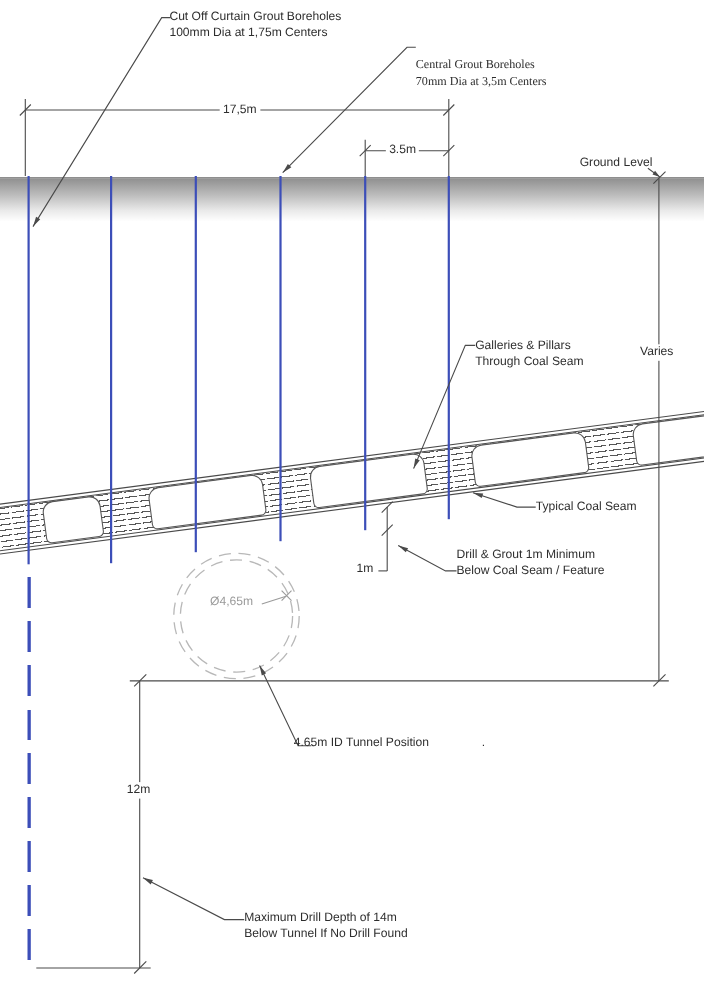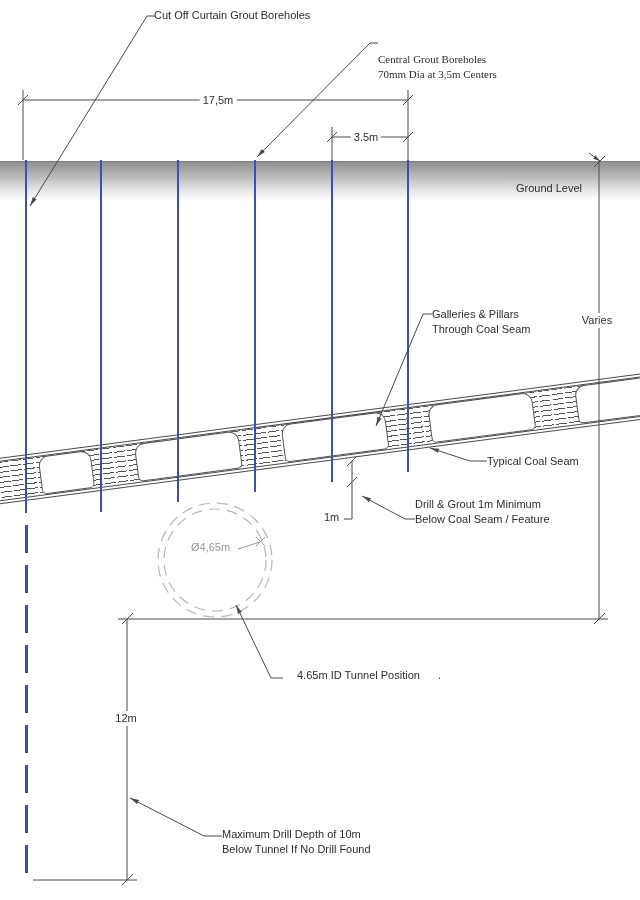--- a/index.html
+++ b/index.html
@@ -139,55 +139,56 @@
       <polygon points="376,426 377.5,416.8 381.6,418.5"></polygon>
       <polygon points="430,448 439.3,448.7 437.9,452.8"></polygon>
       <polygon points="362,496 371,498.3 368.9,502.1"></polygon>
       <polygon points="236,605 241.9,612.1 238,614"></polygon>
       <polygon points="130,798 139,800.1 137,804"></polygon>
     </g>
   </svg>
 
   <div class="lbl" style="left:154px;top:8px;">
     <div>Cut Off Curtain Grout Boreholes</div>
+    <div>100mm Dia at 1,75m Centers</div>
   </div>
 
   <div class="lbl" style="left:378px;top:52px;font-family:Liberation Serif, serif;">
     <div>Central Grout Boreholes</div>
     <div>70mm Dia at 3,5m Centers</div>
   </div>
 
-  <div class="lbl" style="left:516px;top:141px;margin-top:40px;">Ground Level</div>
+  <div class="lbl" style="left:527px;top:141px;">Ground Level</div>
 
   <div class="lbl on-line center-x" style="left:597px;top:298px;">Varies</div>
 
   <div class="lbl" style="left:432px;top:307px;">
     <div>Galleries &amp; Pillars</div>
     <div>Through Coal Seam</div>
   </div>
 
   <div class="lbl" style="left:487px;top:454px;">Typical Coal Seam</div>
 
   <div class="lbl" style="left:415px;top:497px;">
     <div>Drill &amp; Grout 1m Minimum</div>
     <div>Below Coal Seam / Feature</div>
   </div>
 
   <div class="lbl" style="left:324px;top:510px;">1m</div>
 
   <div class="lbl gray-text" style="left:191px;top:540px;">Ø4,65m</div>
 
-  <div class="lbl" style="left:297px;top:668px;text-align:center;">4.65m ID Tunnel Position</div>
+  <div class="lbl" style="left:267px;top:668px;text-align:center;">4.65m ID Tunnel Position</div>
 
   <div class="lbl" style="left:438px;top:668px;">.</div>
 
   <div class="lbl on-line center-x" style="left:126px;top:696px;">12m</div>
 
   <div class="lbl" style="left:222px;top:827px;">
-    <div>Maximum Drill Depth of 10m</div>
+    <div>Maximum Drill Depth of 14m</div>
     <div>Below Tunnel If No Drill Found</div>
   </div>
 
   <div class="lbl on-line center-xy" style="left:218px;top:100px;text-align:right;">17,5m</div>
 
   <div class="lbl on-line center-xy" style="left:366px;top:137px;">3.5m</div>
 
 </div>
 
 </body></html>

